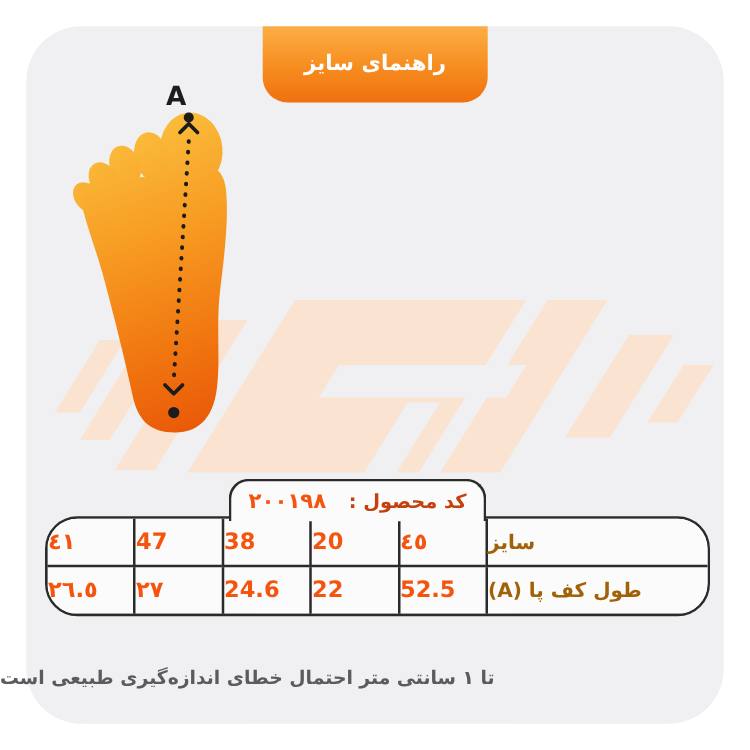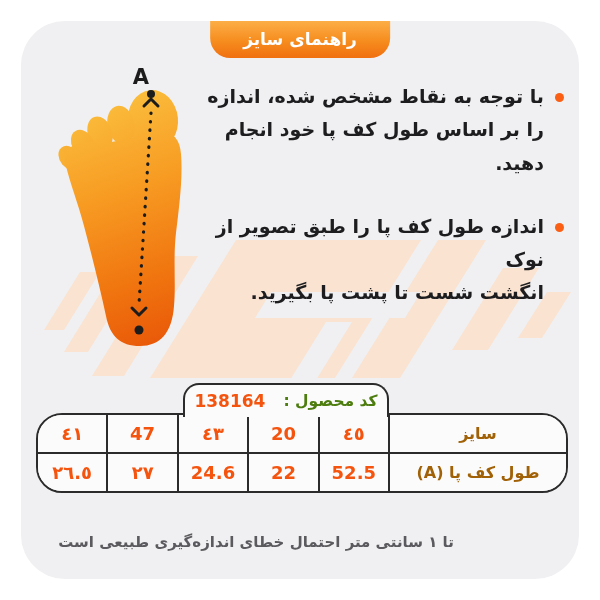--- a/index.html
+++ b/index.html
@@ -10,21 +10,21 @@
   
   .card{
     position:absolute;left:21px;top:21px;width:558px;height:558px;
     background:#f0f0f2;border-radius:44px;
   }
   
   .watermark{position:absolute;left:0;top:0;z-index:0;}
   
   .badge{
     position:absolute;top:21px;left:50%;transform:translateX(-50%);
-    height:37px;line-height:37px;padding:0 33px;z-index:4;
+    height:37px;line-height:37px;padding:12px 33px;z-index:4;
     background:linear-gradient(180deg,#fcae47 0%,#f68c1e 55%,#f07010 100%);
     border-radius:0 0 20px 20px;
     color:#ffffff;font-size:17px;font-weight:bold;white-space:nowrap;
   }
   
   .foot-svg{position:absolute;left:52px;top:58px;z-index:1;}
   
   .instructions{
     position:absolute;top:80px;right:36px;width:380px;z-index:2;
     direction:rtl;list-style:none;margin:0;padding:0;
@@ -38,41 +38,41 @@
     margin:0;font-size:19px;font-weight:bold;color:#1d1d1f;
     line-height:1.75;white-space:pre-line;text-align:right;
   }
   
   .code-pill{
     position:absolute;left:183px;top:383px;width:202px;height:32px;z-index:3;
     background:#fbfbfc;border:2px solid #2b2b2b;border-bottom:none;
     border-radius:16px 16px 0 0;
     display:flex;align-items:center;justify-content:center;gap:18px;direction:rtl;
   }
-  .code-pill .code-label{font-size:15.5px;font-weight:bold;color:#4d7c0f;white-space:nowrap;}
+  .code-pill .code-label{font-size:15.5px;font-weight:bold;color:#c2410c;white-space:nowrap;}
   .code-pill .code-value{font-size:17px;font-weight:bold;color:#f4540e;white-space:nowrap;}
   
   .size-table-wrap{
     position:absolute;left:36px;top:413px;width:528px;height:76px;z-index:2;
     border:2px solid #2b2b2b;border-radius:26px;overflow:hidden;background:#fbfbfc;
   }
   table.size-table{
     border-collapse:collapse;direction:rtl;
     width:calc(100% + 4px);height:calc(100% + 4px);margin:-2px;
     table-layout:fixed;
   }
   table.size-table td{
-    border:2px solid #2b2b2b;text-align:center;vertical-align:middle;
+    border:2px solid #2b2b2b;text-align:left;vertical-align:middle;
     background:#fbfbfc;padding:0;
   }
   td.lbl{width:176px;font-size:16px;font-weight:bold;color:#a16207;}
   td.num{font-size:18px;font-weight:bold;color:#f4540e;}
   
   .footnote{
-    position:absolute;left:0;top:533px;width:512px;text-align:center;z-index:2;
+    position:absolute;left:0;top:533px;width:512px;text-align:left;z-index:2;
     font-size:15px;font-weight:bold;color:#5b5b5f;
   }
 </style>
 </head>
 <body>
 
 <div id="stage">
 
   <div class="card"></div>
 
@@ -121,46 +121,34 @@
     <text x="89" y="26" text-anchor="middle" font-size="21" font-weight="bold" fill="#1c1c1c">A</text>
     <circle cx="99" cy="36" r="4" fill="#1c1c1c"></circle>
     <polyline points="92,48 99,41 106,48" fill="none" stroke="#1c1c1c" stroke-width="3" stroke-linecap="round" stroke-linejoin="round"></polyline>
     <line x1="99" y1="55" x2="87" y2="246" stroke="#1c1c1c" stroke-width="3.2" stroke-linecap="round" stroke-dasharray="0.5 8"></line>
     <polyline points="80,250 87,257 94,250" fill="none" stroke="#1c1c1c" stroke-width="3" stroke-linecap="round" stroke-linejoin="round"></polyline>
     <circle cx="87" cy="272" r="4.5" fill="#1c1c1c"></circle>
   </svg>
 
   <div class="badge">راهنمای سایز</div>
 
-  <ul class="instructions">
-    <li class="instr">
-      <span class="dot"></span>
-      <p>با توجه به نقاط مشخص شده، اندازه
-را بر اساس طول کف پا خود انجام دهید.</p>
-    </li>
-    <li class="instr">
-      <span class="dot"></span>
-      <p>اندازه طول کف پا را طبق تصویر از نوک
-انگشت شست تا پشت پا بگیرید.</p>
-    </li>
-  </ul>
 
   <div class="code-pill">
     <span class="code-label">کد محصول :</span>
-    <span class="code-value">138164</span>
+    <span class="code-value">٢٠٠١٩٨</span>
   </div>
 
   <div class="size-table-wrap">
     <table class="size-table">
       <tbody>
           <tr>
         <td class="lbl">سایز</td>
         <td class="num">٤٥</td>
         <td class="num">20</td>
-        <td class="num">٤٣</td>
+        <td class="num">38</td>
         <td class="num">47</td>
         <td class="num">٤١</td>
       </tr>
       <tr>
         <td class="lbl">طول کف پا (A)</td>
         <td class="num">52.5</td>
         <td class="num">22</td>
         <td class="num">24.6</td>
         <td class="num">٢٧</td>
         <td class="num">٢٦.٥</td>

